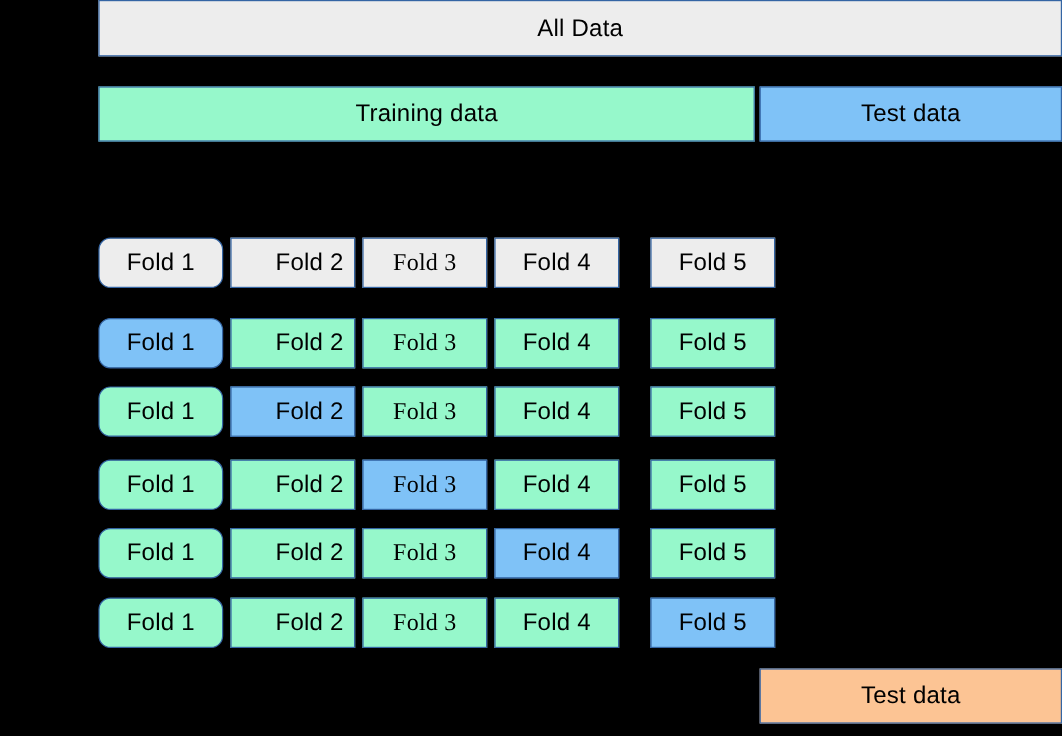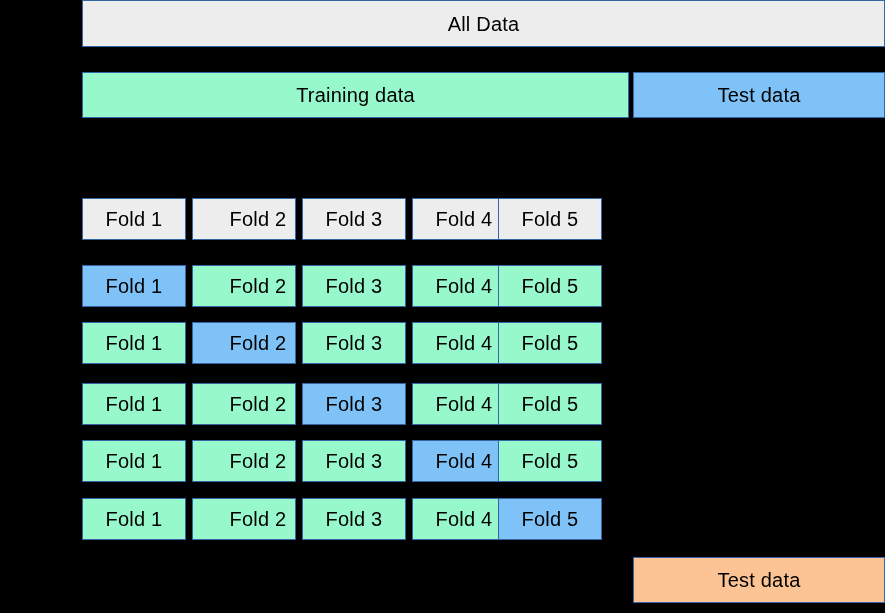--- a/index.html
+++ b/index.html
@@ -70,25 +70,25 @@
     left: 82px;
     width: 545px;
     height: 42px;
   }
   .fold-row .box {
     top: 0;
     height: 42px;
     width: 104px;
     font-size: 20px;
   }
-  .fold-row .box.c0 { left: 0px;   }
+  .fold-row .box.c0 { left: 0px; border-radius: 10px;   }
   .fold-row .box.c1 { left: 110px; padding-left: 28px; }
-  .fold-row .box.c2 { left: 220px; }
+  .fold-row .box.c2 { left: 220px; font-family: Liberation Serif, serif; }
   .fold-row .box.c3 { left: 330px; }
-  .fold-row .box.c4 { left: 416px; }
+  .fold-row .box.c4 { left: 460px; }
 
   #fold-row-0 { top: 198px; }
   #fold-row-1 { top: 265px; }
   #fold-row-2 { top: 322px; }
   #fold-row-3 { top: 383px; }
   #fold-row-4 { top: 440px; }
   #fold-row-5 { top: 498px; }
 </style>
 </head>
 <body>

